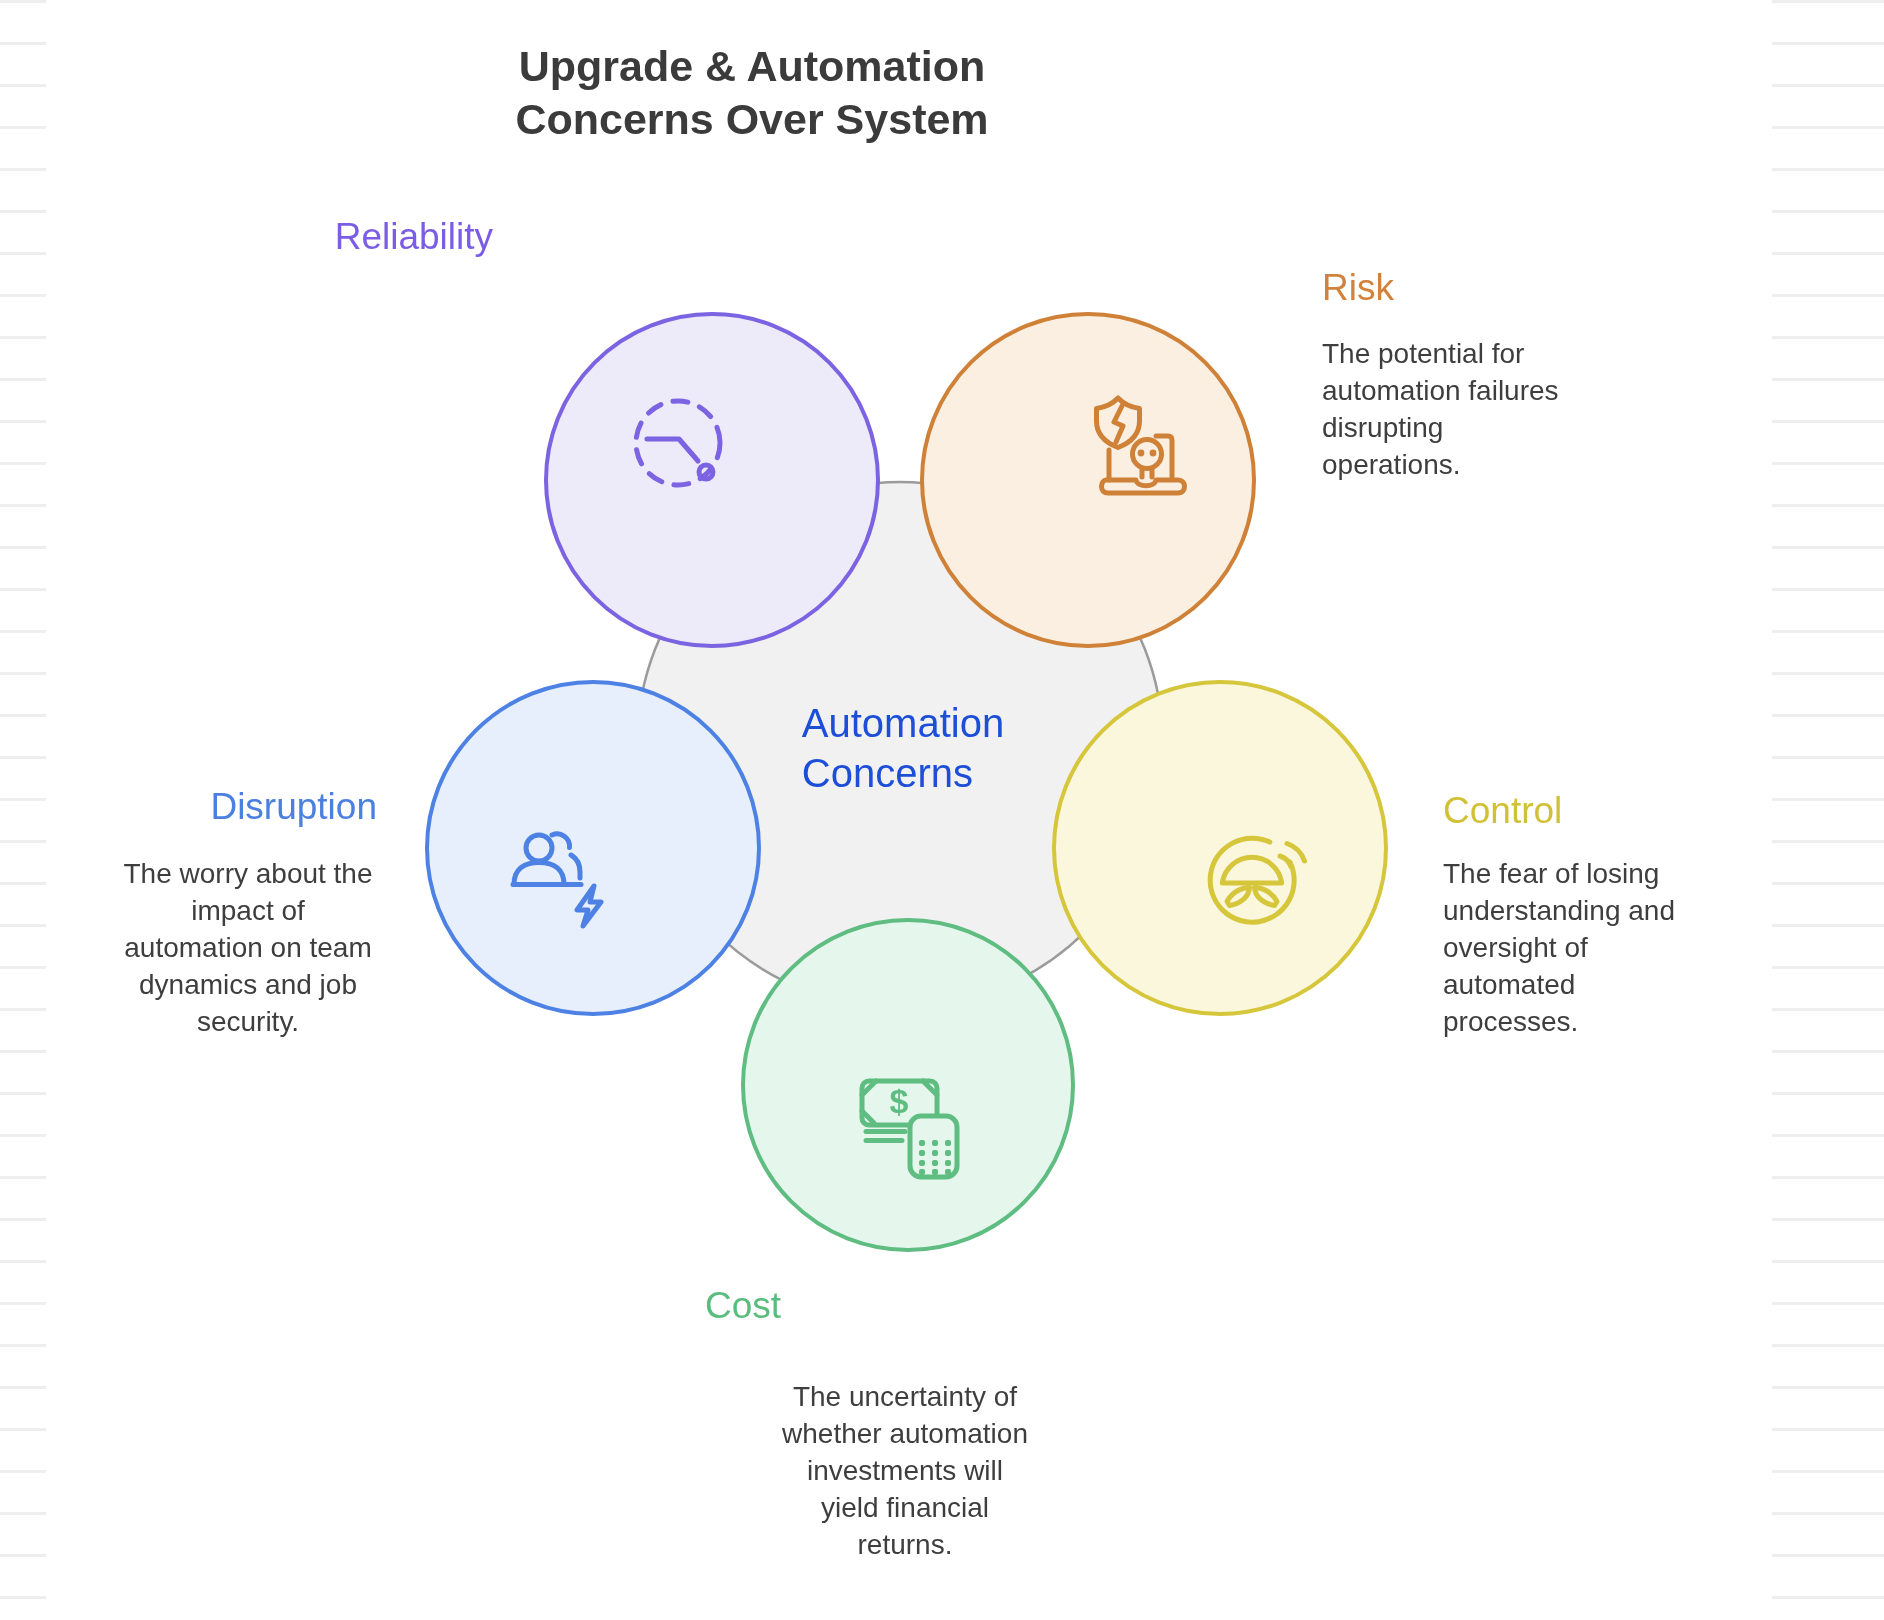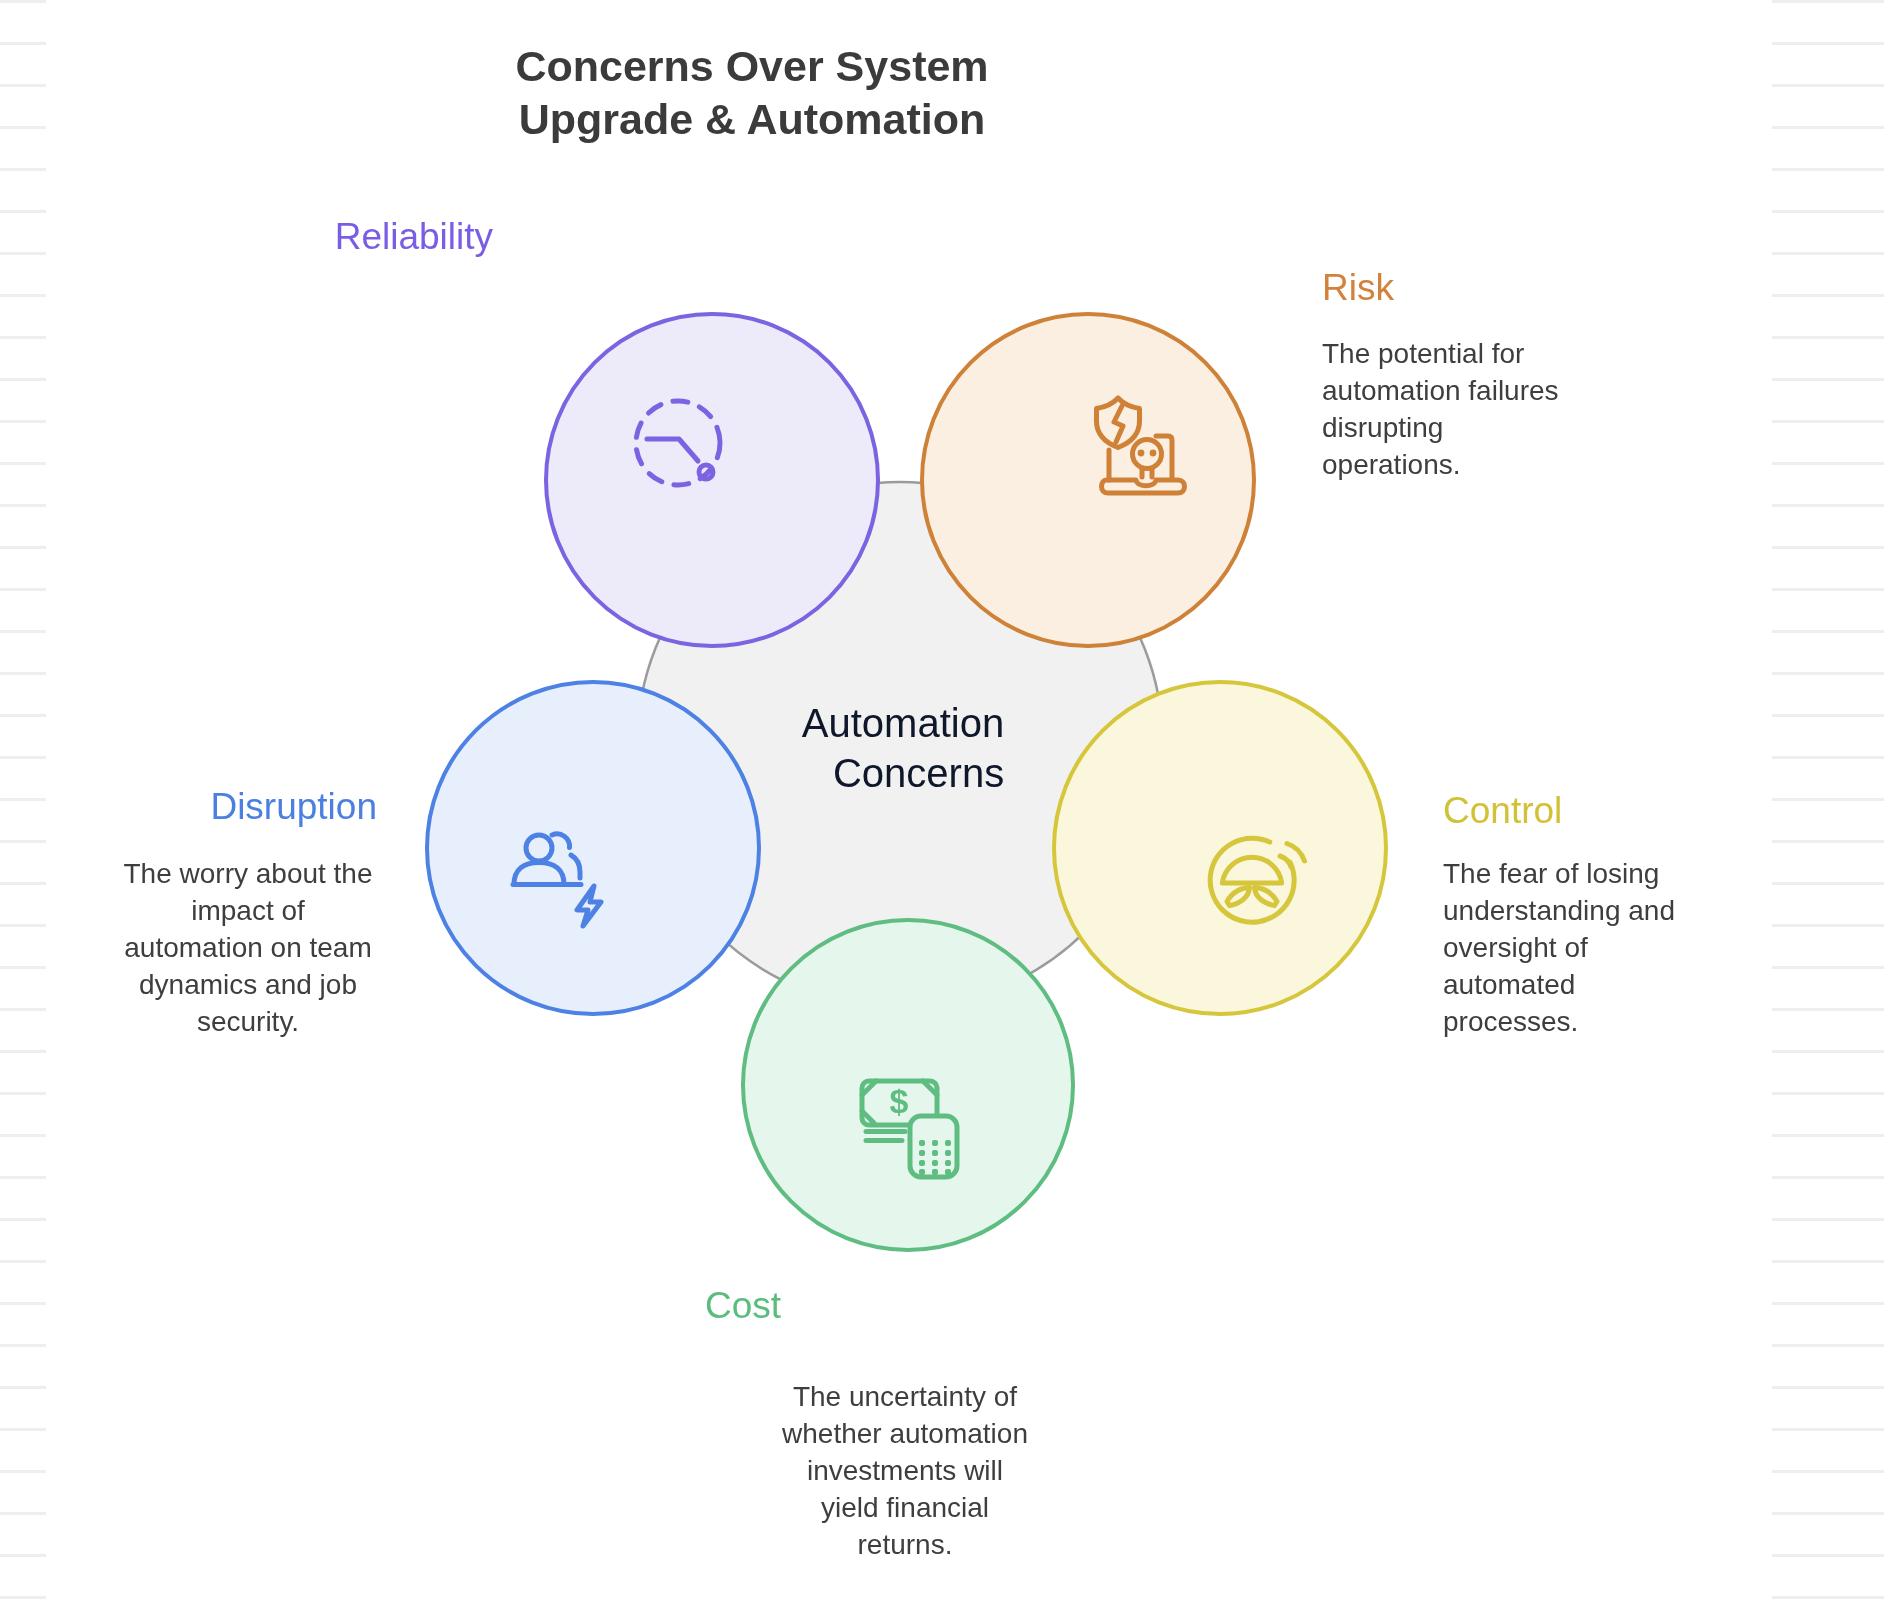--- a/index.html
+++ b/index.html
@@ -11,21 +11,21 @@
     background:repeating-linear-gradient(to bottom,#EEEEEE 0px,#EEEEEE 3px,#FFFFFF 3px,#FFFFFF 42px);}
   .row-lines.left{left:0;width:46px;}
   .row-lines.right{right:0;width:112px;}
   #venn{position:absolute;left:0;top:0;}
   .title{
     position:absolute;left:752px;top:40px;transform:translateX(-50%);
     text-align:center;font-size:43px;line-height:53px;font-weight:700;color:#3B3B3B;white-space:nowrap;
   }
   .center-label{
     position:absolute;left:903px;top:698px;transform:translateX(-50%);
-    text-align:right;font-size:40px;line-height:50px;font-weight:400;color:#0f172a;white-space:nowrap;
+    text-align:left;font-size:40px;line-height:50px;font-weight:400;color:#1d4ed8;white-space:nowrap;
   }
   .sec-heading{position:absolute;font-size:37px;line-height:46px;font-weight:500;white-space:nowrap;}
   .sec-body{position:absolute;font-size:28px;line-height:37px;color:#3E3E3E;}
   .h-reliability{right:1391px;top:214px;text-align:right;}
   .b-reliability{right:1391px;top:288px;width:265px;text-align:right;}
   .h-risk{left:1322px;top:265px;}
   .b-risk{left:1322px;top:335px;width:250px;text-align:left;}
   .h-control{left:1443px;top:788px;}
   .b-control{left:1443px;top:855px;width:252px;text-align:left;}
   .h-disruption{right:1507px;top:784px;text-align:right;}
@@ -105,22 +105,22 @@
         <rect x="84" y="93" width="6" height="6" rx="2" fill="#5FBD82"></rect>
         <rect x="97" y="93" width="6" height="6" rx="2" fill="#5FBD82"></rect>
         <rect x="71" y="102" width="6" height="6" rx="2" fill="#5FBD82"></rect>
         <rect x="84" y="102" width="6" height="6" rx="2" fill="#5FBD82"></rect>
         <rect x="97" y="102" width="6" height="6" rx="2" fill="#5FBD82"></rect>
       </g>
     </g>
   </svg>
 
   <div class="title">
+    <div>Upgrade &amp; Automation</div>
     <div>Concerns Over System</div>
-    <div>Upgrade &amp; Automation</div>
   </div>
 
   <div class="center-label">
     <div>Automation</div>
     <div>Concerns</div>
   </div>
 
   <div class="sec-heading h-reliability" style="color: rgb(123, 92, 229);">Reliability</div>
 
   <div class="sec-heading h-risk" style="color: rgb(210, 130, 59);">Risk</div>

